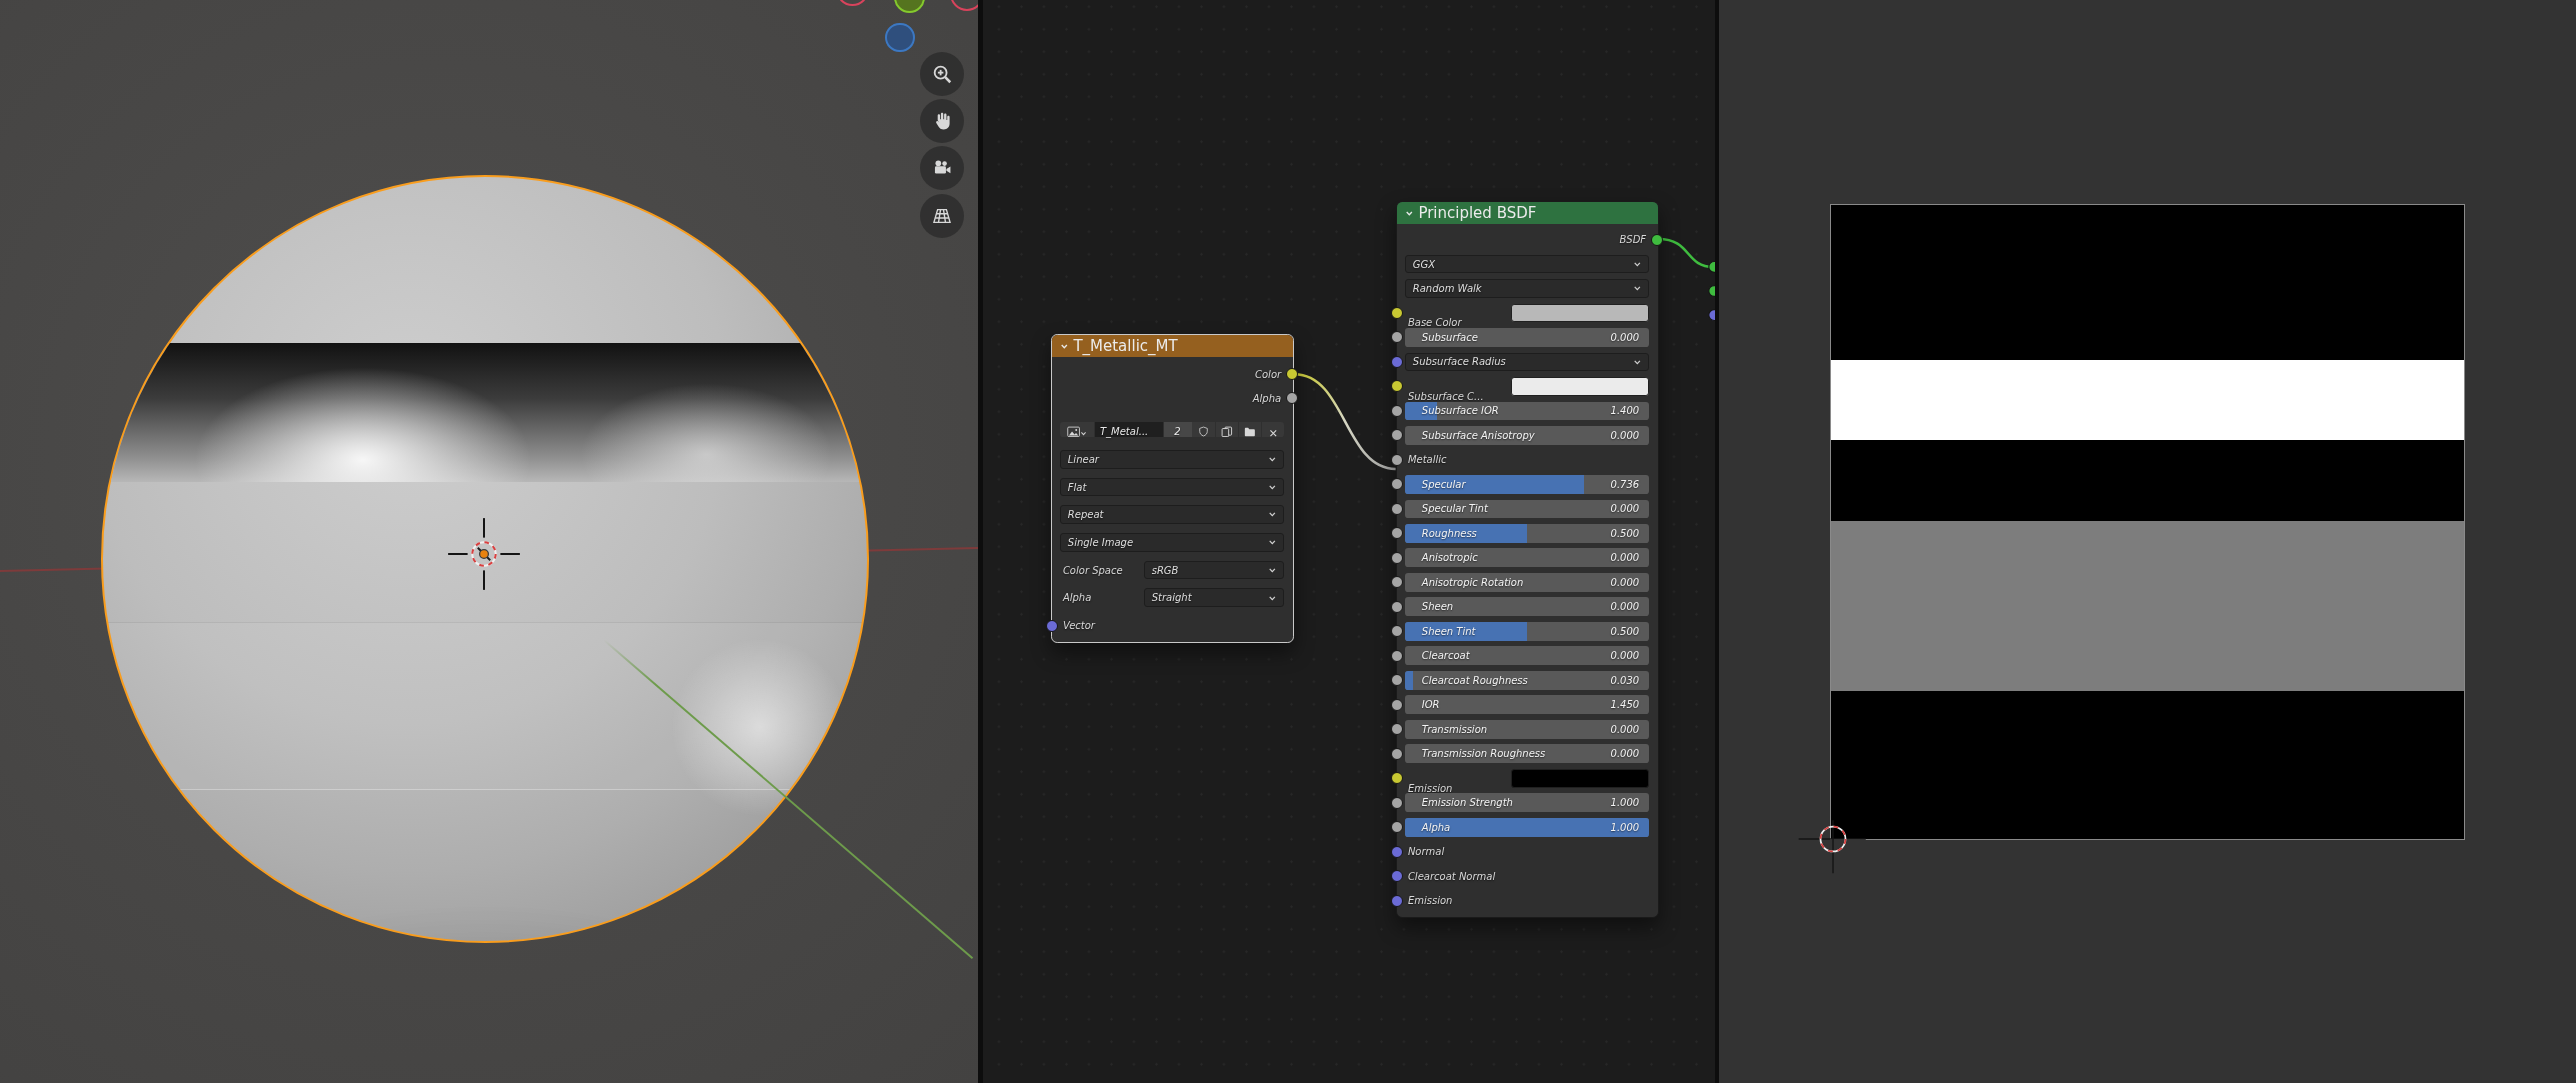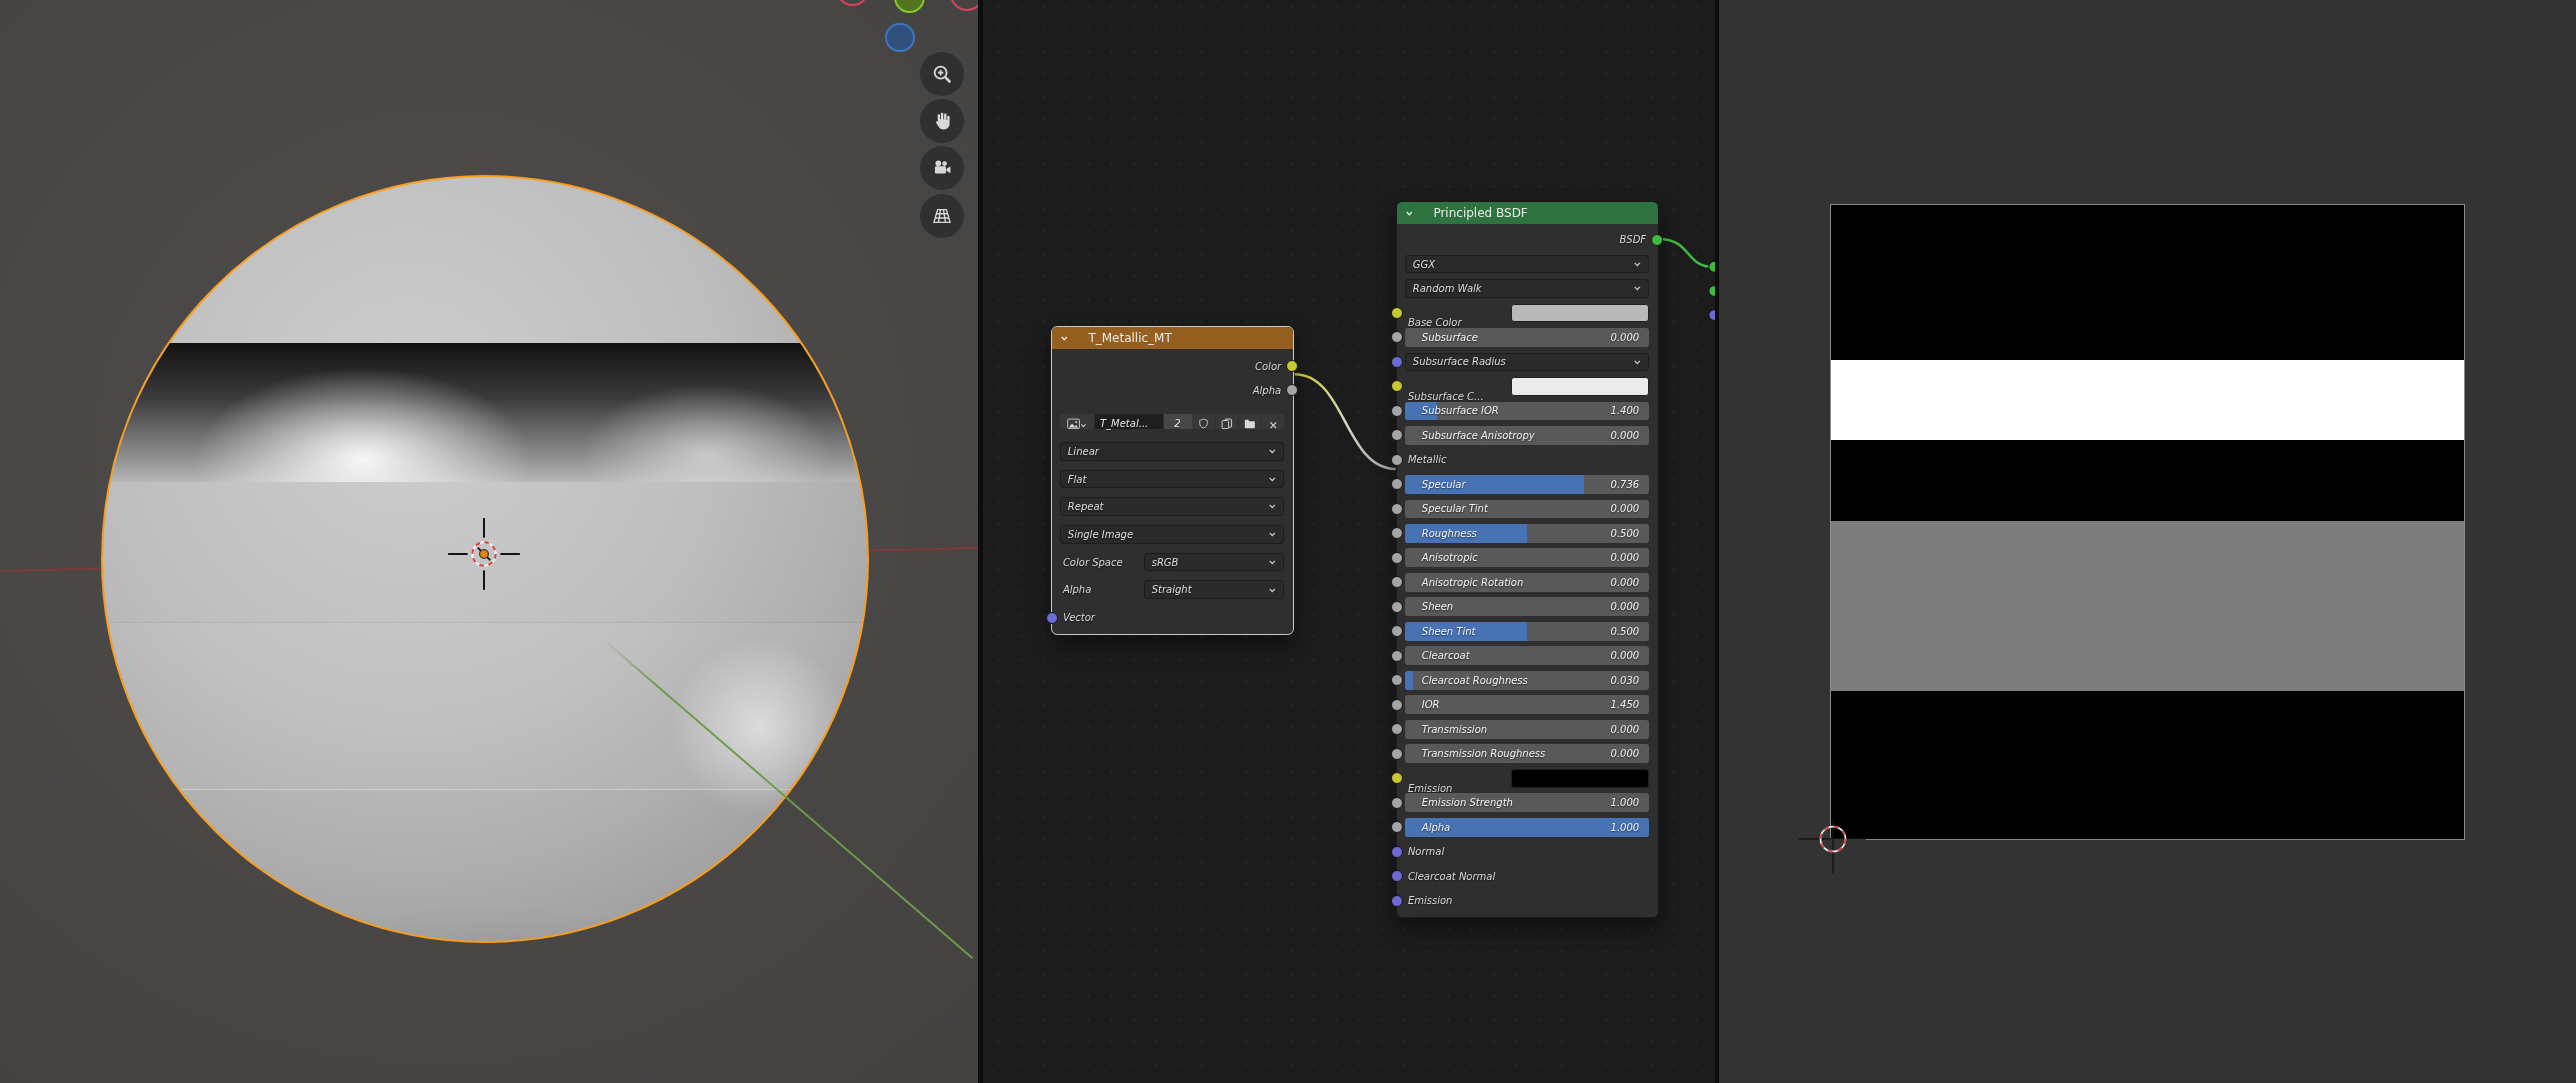--- a/index.html
+++ b/index.html
@@ -44,22 +44,22 @@
 
   
   #node-editor{left:983px;width:732px;background-color:#1c1c1c;
     background-image:radial-gradient(circle, #272727 1.2px, rgba(0,0,0,0) 1.4px);
     background-size:22.5px 22.5px;background-position:4.7px 18px;}
   #wires{position:absolute;inset:0;pointer-events:none;z-index:1;}
   .node{position:absolute;border-radius:6.2px;background:#2f2f2f;z-index:2;
     box-shadow:0 9.3px 20px rgba(0,0,0,.45);font-size:10px;color:#d8d8d8;box-sizing:border-box;}
   .node.selected{border:0.8px solid #c9c9c9;}
   .node.plain{border:0.8px solid #1a1a1a;}
-  .nheader{height:22px;border-radius:5.4px 5.4px 0 0;display:flex;align-items:center;gap:20px;
-    padding:0 7.8px;color:#ebebeb;font-size:12px;cursor:pointer;}
+  .nheader{height:22px;border-radius:5.4px 5.4px 0 0;display:flex;align-items:center;gap:5px;
+    padding:0 7.8px;color:#ebebeb;font-size:15px;cursor:pointer;}
   .hdr-tex{background:#95601f;}
   .hdr-bsdf{background:#2e7240;}
   .nbody{padding:0 1px 7px 0;font-style:italic;}
   .nrow{position:relative;height:18.7px;margin:5.4px 7.8px 0;display:flex;align-items:center;}
   .nrow.first-bsdf{margin-top:16.3px;}
   .bsdf .nrow{margin-top:5.8px;}
   .bsdf .nrow.outrow{margin-top:6.2px;}
   .outrow{justify-content:flex-end;padding-right:3.1px;}
   .inlabel{padding-left:3.1px;}
   .socket{position:absolute;width:10px;height:10px;border-radius:50%;
@@ -168,21 +168,21 @@
       </defs>
       <path d="M 401 481 C 466 481 466 603 531 603" fill="none" stroke="url(#wg1)" stroke-width="3.2"></path>
       <path d="M 869 307 C 912 307 903 343 940 343" fill="none" stroke="#3fbc3f" stroke-width="3.2"></path>
       <g id="edge-sockets">
           <circle cx="941" cy="343" r="7" fill="#3fbc3f" stroke="#161616" stroke-width="1.5"></circle>
           <circle cx="941" cy="374" r="7" fill="#3fbc3f" stroke="#161616" stroke-width="1.5"></circle>
           <circle cx="941" cy="405" r="7" fill="#6b6bd6" stroke="#161616" stroke-width="1.5"></circle>
         </g>
     </svg>
 
-    <div class="node selected" id="tex-node" style="left:68px;top:326px;width:243px;">
+    <div class="node selected" id="tex-node" style="left:68px;top:334px;width:243px;">
       <div class="nheader hdr-tex">
         <svg width="8.6" height="8.6" viewBox="0 0 10 10" fill="none" stroke="#e8e8e8" stroke-width="1.6">
             <polyline points="2,3.4 5,6.6 8,3.4"></polyline>
           </svg>
         <span>T_Metallic_MT</span>
       </div>
       <div class="nbody" id="tex-body">
           <div class="nrow outrow" style="margin-top: 7.8px;">
             <span class="wtext">Color</span>
             <span class="socket out" style="background: rgb(200, 200, 50);"></span>

